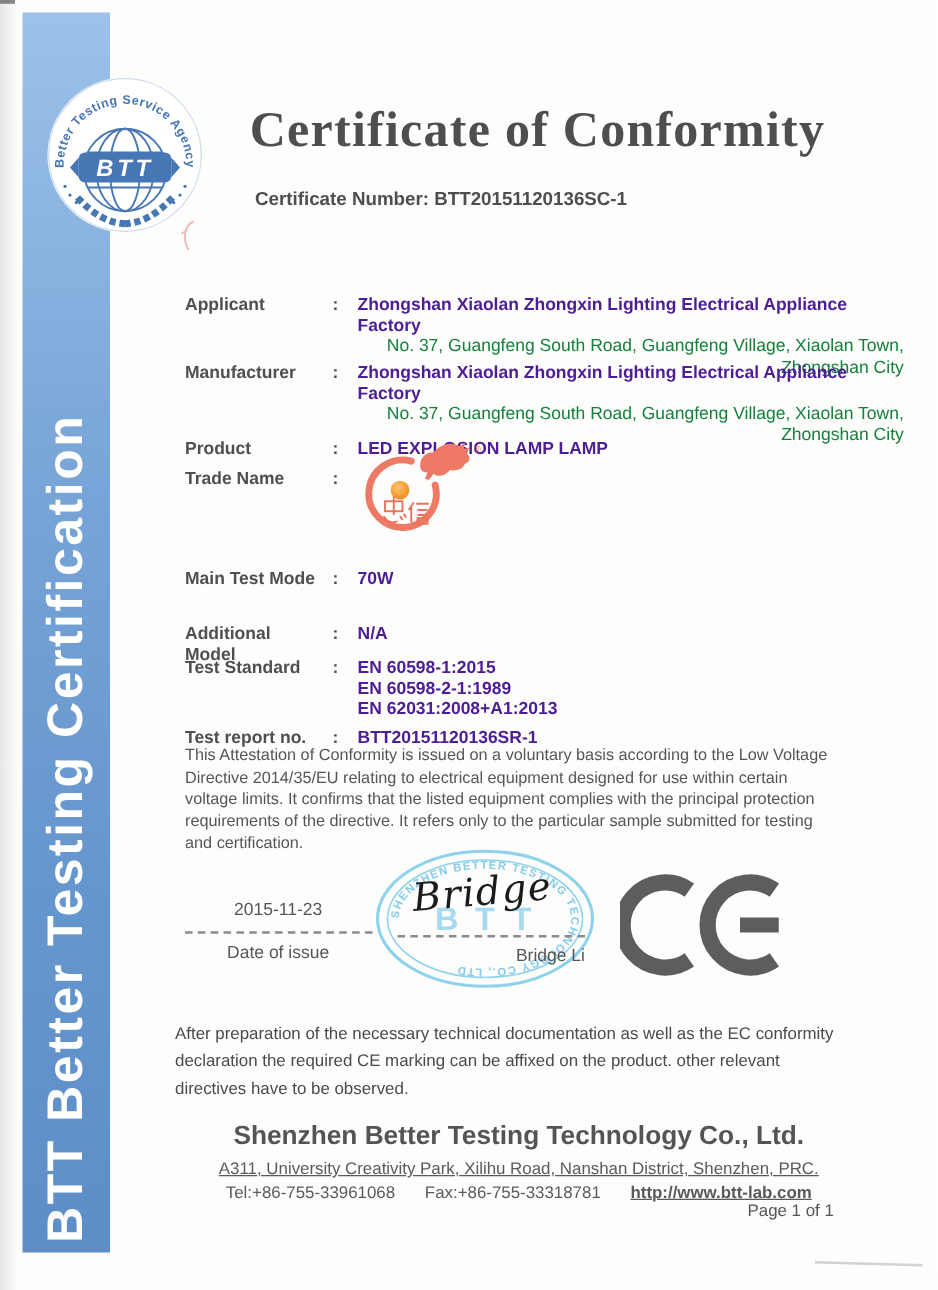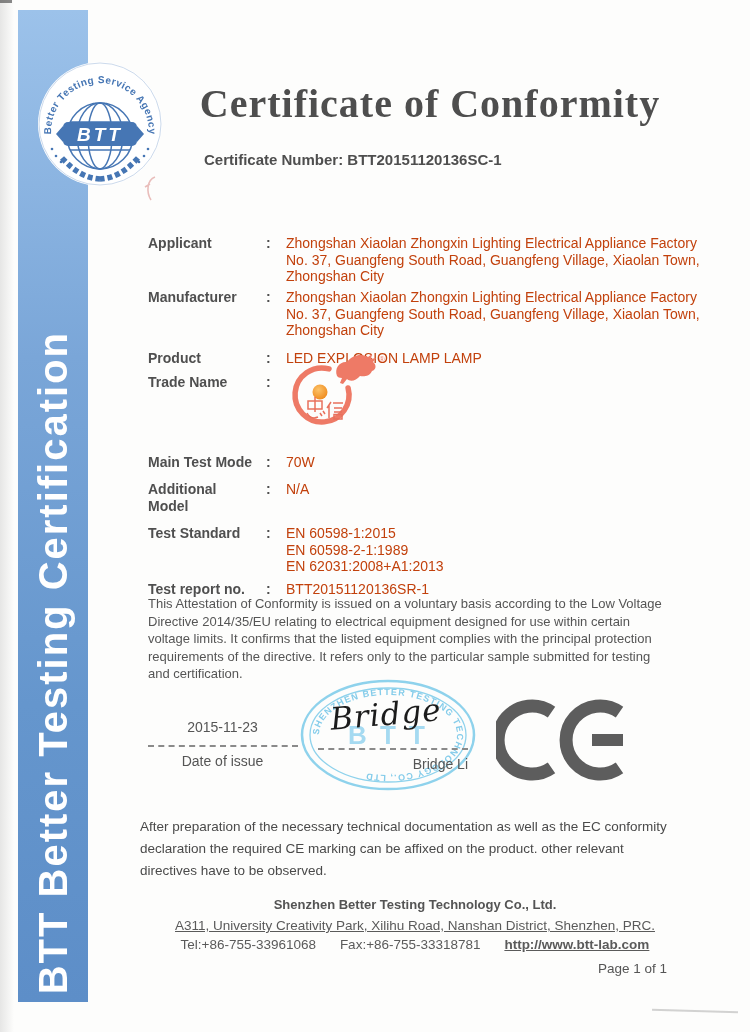--- a/index.html
+++ b/index.html
@@ -32,24 +32,24 @@
     font-size:40px;color:#4e4e4e;letter-spacing:1px;
   }
   .cert-number{position:absolute;left:204px;top:151px;font-size:15px;font-weight:bold;color:#4e4e4e;}
   .pen-mark{position:absolute;left:141px;top:174px;width:22px;height:30px;opacity:.55;}
   
   .row{position:absolute;left:148px;width:575px;display:flex;font-size:14px;line-height:16.5px;margin-top:28px;}
   .lbl{width:118px;flex:none;font-weight:bold;color:#4f4f4f;}
   .lbl-narrow{display:inline-block;max-width:82px;}
   .col{width:20px;flex:none;font-weight:bold;}
   .val{flex:1;}
-  .b{font-weight:normal;color:#c2410c;}
-  .reg{font-weight:normal;color:#c2410c;}
+  .b{font-weight:bold;color:#4c1d95;}
+  .reg{font-weight:normal;color:#15803d;text-align:right;}
   .r-applicant{top:207px}.r-manufacturer{top:261px}.r-product{top:322px}
-  .r-tradename{top:346px}.r-mtm{top:426px}.r-addmodel{top:453px}
+  .r-tradename{top:346px}.r-mtm{top:426px}.r-addmodel{top:470px}
   .r-teststd{top:497px}.r-report{top:553px}
   .trade-logo{position:absolute;left:282px;top:350px;width:108px;height:78px;}
   
   .attestation{position:absolute;left:148px;top:595px;width:518px;font-size:13px;
     line-height:17.6px;color:#555555;}
   .ce-note{position:absolute;left:140px;top:816px;width:540px;font-size:13.5px;
     line-height:22px;color:#4a4a4a;}
   
   .date-value{position:absolute;left:150px;top:719px;width:145px;text-align:center;font-size:14px;color:#555;}
   .dash{position:absolute;border-top:2px dashed #8a8a8a;height:0;}
@@ -58,21 +58,21 @@
   .date-label{position:absolute;left:150px;top:753px;width:145px;text-align:center;font-size:14px;color:#555;}
   .signer-name{position:absolute;left:318px;top:756px;width:150px;text-align:right;font-size:14px;color:#555;}
   .stamp{position:absolute;left:298px;top:676px;width:180px;height:118px;}
   .signature-script{
     position:absolute;left:330px;top:696px;font-family:"DejaVu Serif",serif;
     font-style:italic;font-size:31px;color:#1b1b1b;transform:rotate(-5deg);letter-spacing:1px;
   }
   .ce-mark{position:absolute;left:496px;top:688px;width:140px;height:105px;}
   
   .footer{position:absolute;left:85px;top:897px;width:660px;text-align:center;}
-  .footer-company{font-size:13px;font-weight:bold;color:#545454;}
+  .footer-company{font-size:21px;font-weight:bold;color:#545454;}
   .footer-address{margin-top:6px;font-size:13.5px;color:#5a5a5a;text-decoration:underline;}
   .footer-contact{margin-top:4px;font-size:13.5px;color:#5a5a5a;}
   .footer-contact span{margin:0 10px;}
   .footer-url{text-decoration:underline;cursor:pointer;font-weight:bold;}
   .page-number{position:absolute;left:598px;top:961px;font-size:13.5px;color:#555;}
 </style>
 </head>
 <body>
 
 <div class="page">

